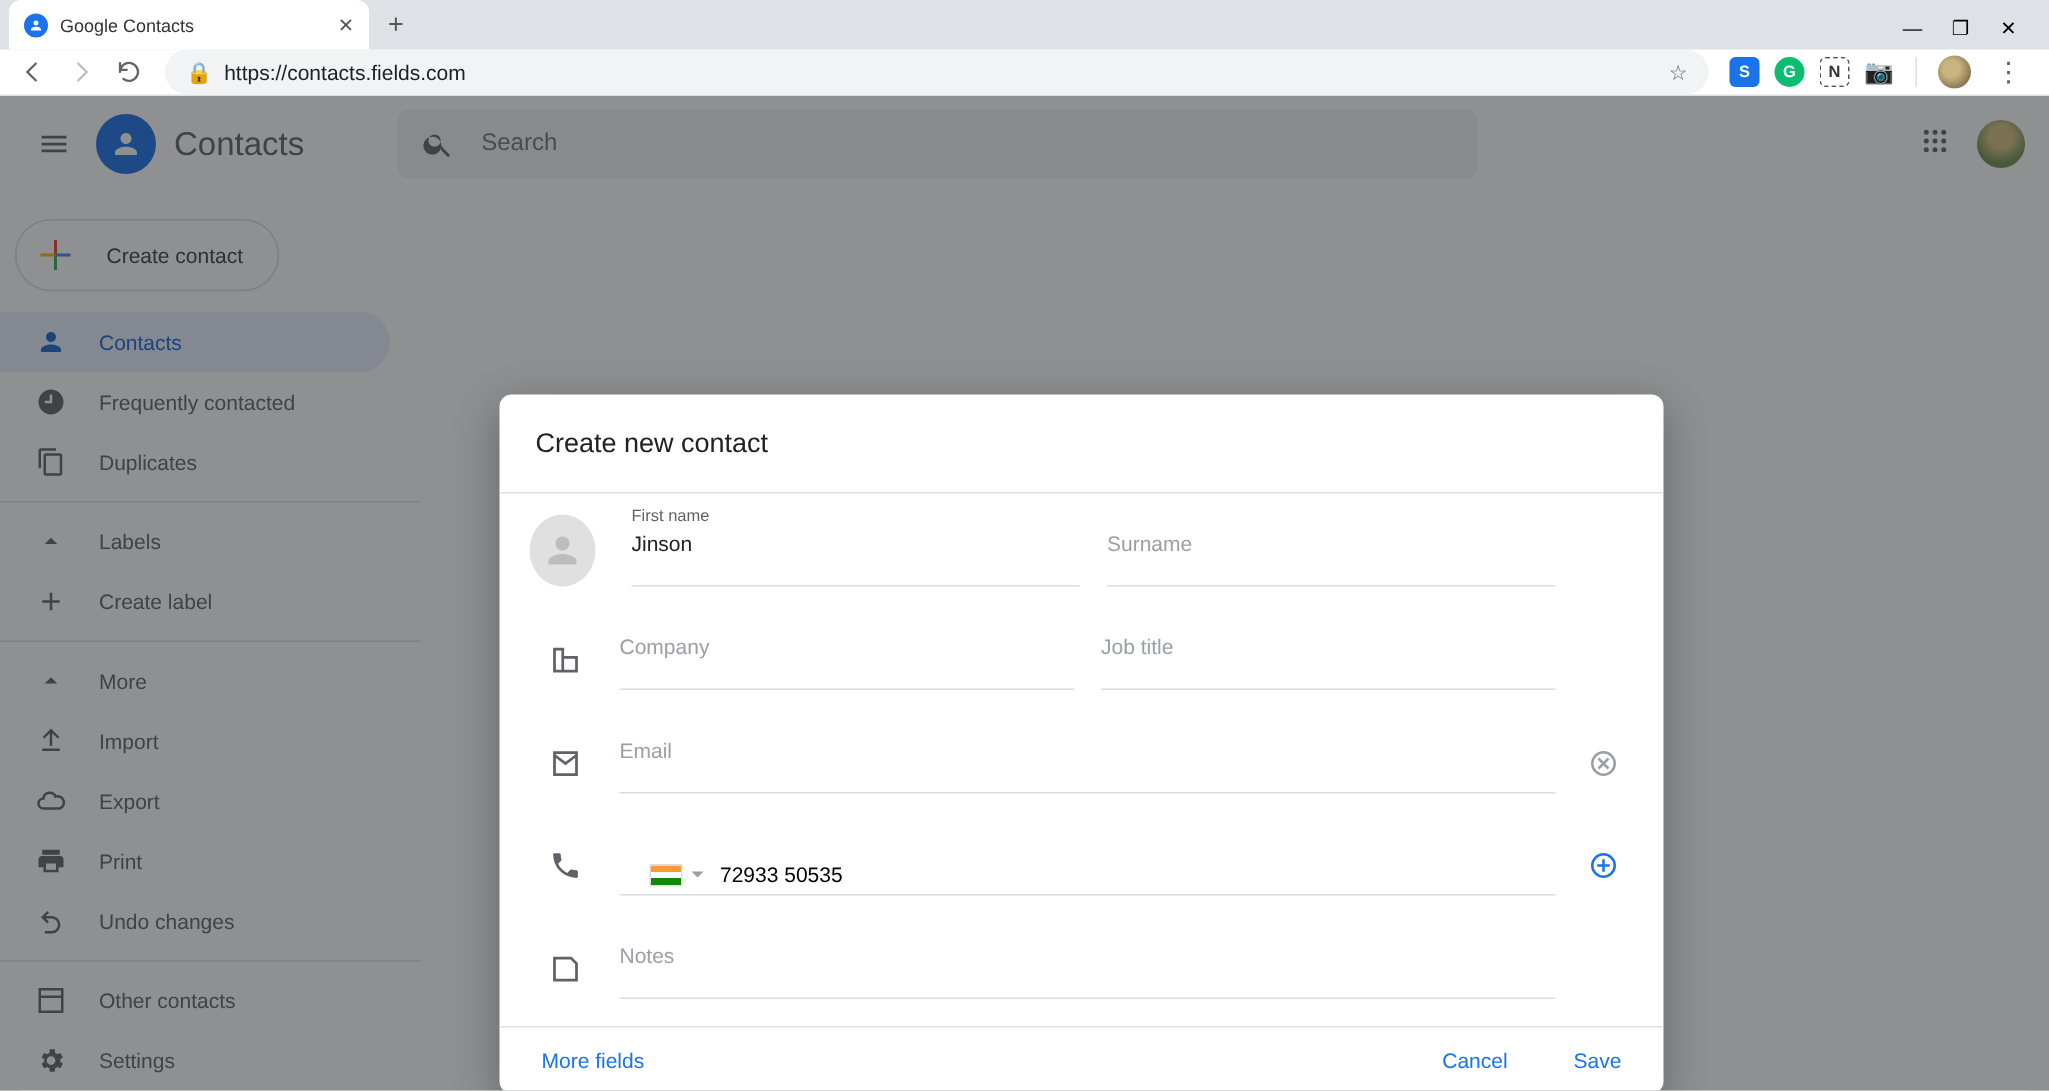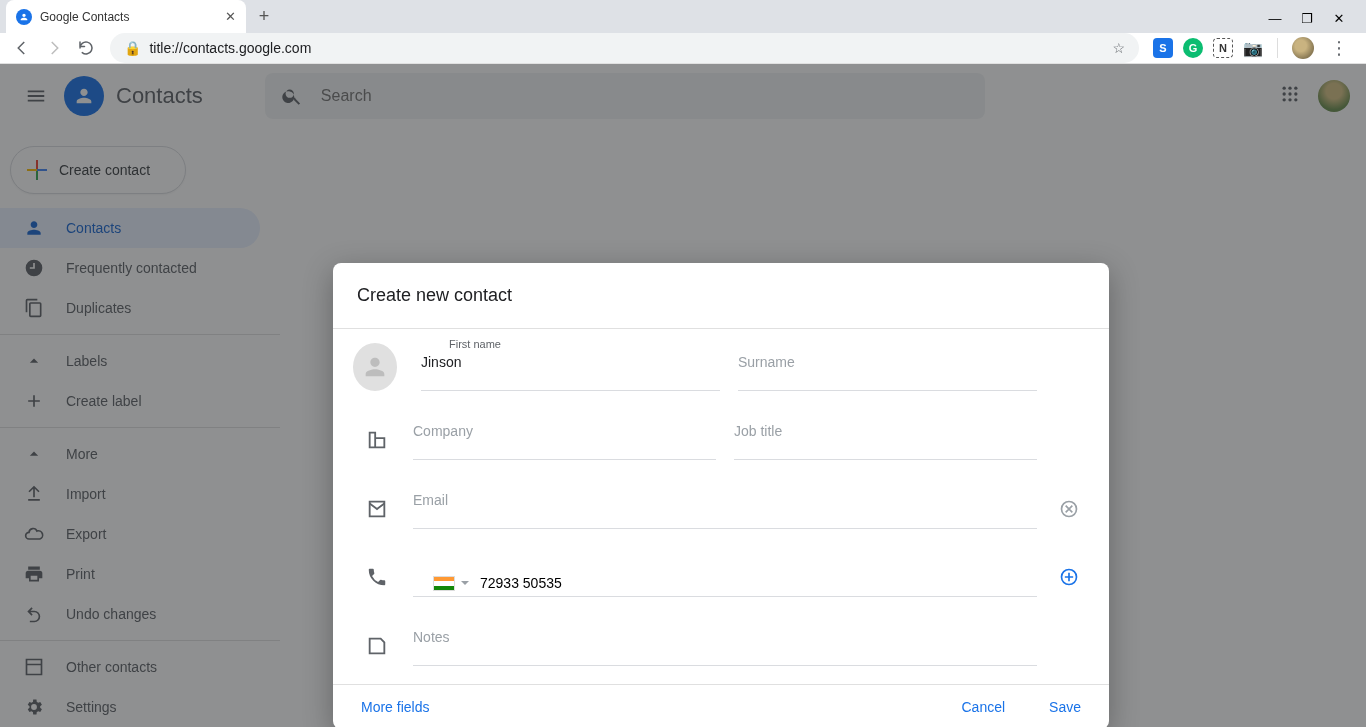--- a/index.html
+++ b/index.html
@@ -54,21 +54,21 @@
   .searchbar svg{width:22px;height:22px;fill:#5f6368;margin-right:18px;}
   .searchbar input{border:none;background:transparent;outline:none;font-size:16px;color:#5f6368;flex:1;}
   .appbar-right{margin-left:auto;display:flex;align-items:center;gap:18px;}
   .apps-grid svg{width:20px;height:20px;fill:#5f6368;}
   .avatar{width:32px;height:32px;border-radius:50%;background:#6b8e4e;background-image:radial-gradient(circle at 50% 35%,#d4c083 30%,#6b8e4e 70%);}
 
   .appbody{flex:1;display:flex;}
   .sidebar{width:280px;padding-top:10px;}
   .create-contact{
     margin:8px 0 14px 10px; height:48px; width:176px; border:1px solid #dadce0;
-    background:#fff; border-radius:24px; display:flex; align-items:center; padding:0 16px; gap:12px;
+    background:#fff; border-radius:24px; display:flex; align-items:center; padding:0 16px; gap:24px;
     box-shadow:0 1px 2px rgba(0,0,0,0.05); cursor:pointer;
   }
   .gplus{width:20px;height:20px;position:relative;}
   .gplus::before,.gplus::after{content:"";position:absolute;background:#ea4335;}
   .gplus::before{left:9px;top:0;width:2px;height:20px;background:linear-gradient(#ea4335 50%,#34a853 50%);}
   .gplus::after{top:9px;left:0;height:2px;width:20px;background:linear-gradient(90deg,#fbbc04 50%,#4285f4 50%);}
   .create-contact span{font-size:14px;color:#3c4043;font-weight:500;}
   .navitem{height:40px;display:flex;align-items:center;padding-left:24px;gap:22px;color:#5f6368;font-size:14px;border-top-right-radius:20px;border-bottom-right-radius:20px;margin-right:20px;cursor:pointer;}
   .navitem svg{width:20px;height:20px;fill:#5f6368;}
   .navitem.active{background:#e8f0fe;color:#1967d2;}
@@ -86,21 +86,21 @@
   }
   .modal-header{padding:22px 24px;font-size:18px;color:#202124;border-bottom:1px solid #e0e0e0;}
   .modal-body{padding:14px 24px 18px 24px;display:flex;flex-direction:column;gap:28px;}
   .form-row{display:flex;align-items:flex-end;gap:16px;min-height:40px;}
   .row-icon{width:40px;display:flex;align-items:center;justify-content:center;color:#5f6368;align-self:center;}
   .row-icon svg{width:22px;height:22px;fill:#5f6368;}
   .avatar-ph{width:48px;height:48px;border-radius:50%;background:#e0e0e0;display:flex;align-items:center;justify-content:center;margin-left:-4px;}
   .avatar-ph svg{width:28px;height:28px;fill:#bdbdbd;}
   .fieldset{flex:1;display:flex;gap:18px;}
   .field{flex:1;position:relative;}
-  .field .float{position:absolute;top:-12px;left:0;font-size:11px;color:#5f6368;margin-left:28px;}
+  .field .float{position:absolute;top:-12px;left:0;font-size:11px;color:#5f6368;}
   .field input{
     width:100%; border:none; border-bottom:1px solid #dadce0;
     font-size:14px; color:#202124; padding:4px 0 20px 0; outline:none; background:transparent;
   }
   .field input::placeholder{color:#9aa0a6;}
   .end-icon{width:32px;display:flex;align-items:center;justify-content:center;align-self:center;}
   .end-icon svg{width:20px;height:20px;}
   .phone-field{display:flex;align-items:center;gap:10px;flex:1;border-bottom:1px solid #dadce0;padding-bottom:5px;padding-left:20px;}
   .flag{width:22px;height:15px;background:linear-gradient(#ff9933 33%,#fff 33% 66%,#138808 66%);border:1px solid #ddd;}
   .flag-dd{display:flex;align-items:center;gap:5px;}
@@ -145,21 +145,21 @@
           <polyline points="9 4 17 12 9 20"></polyline>
         </svg>
       </div>
     <div class="nbtn">
         <svg viewBox="0 0 24 24">
           <path d="M4 12a8 8 0 1 1 3 6.2M4 4v6h6" stroke-linecap="round"></path>
         </svg>
       </div>
     <div class="omnibox">
       <span class="lock">🔒</span>
-      <span>title://contacts.google.com</span>
+      <span>https://contacts.fields.com</span>
       <span class="star">☆</span>
     </div>
     <div class="exticons">
       <div class="exticon" style="background:#1a73e8">S</div>
       <div class="exticon" style="background:#0bbd71;border-radius:50%">G</div>
       <div class="exticon" style="background:#fff;border:1px dashed #555;color:#333">N</div>
       <div class="exticon" style="background:transparent;color:#5f6368;font-size:16px">📷</div>
       <div class="sep"></div>
       <div class="profile-pic"></div>
       <div class="kebab">⋮</div>

